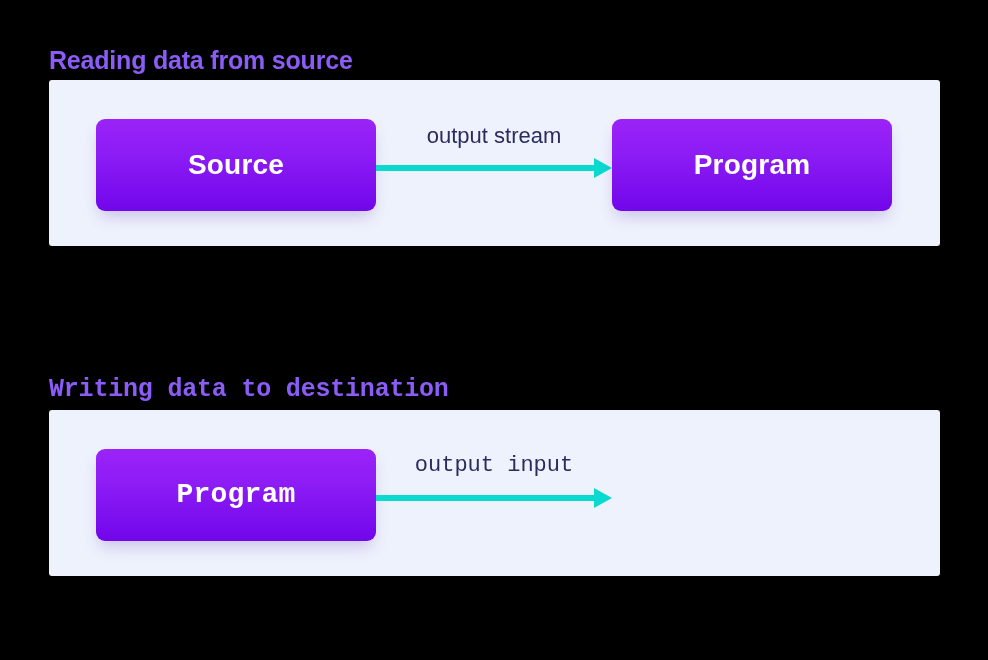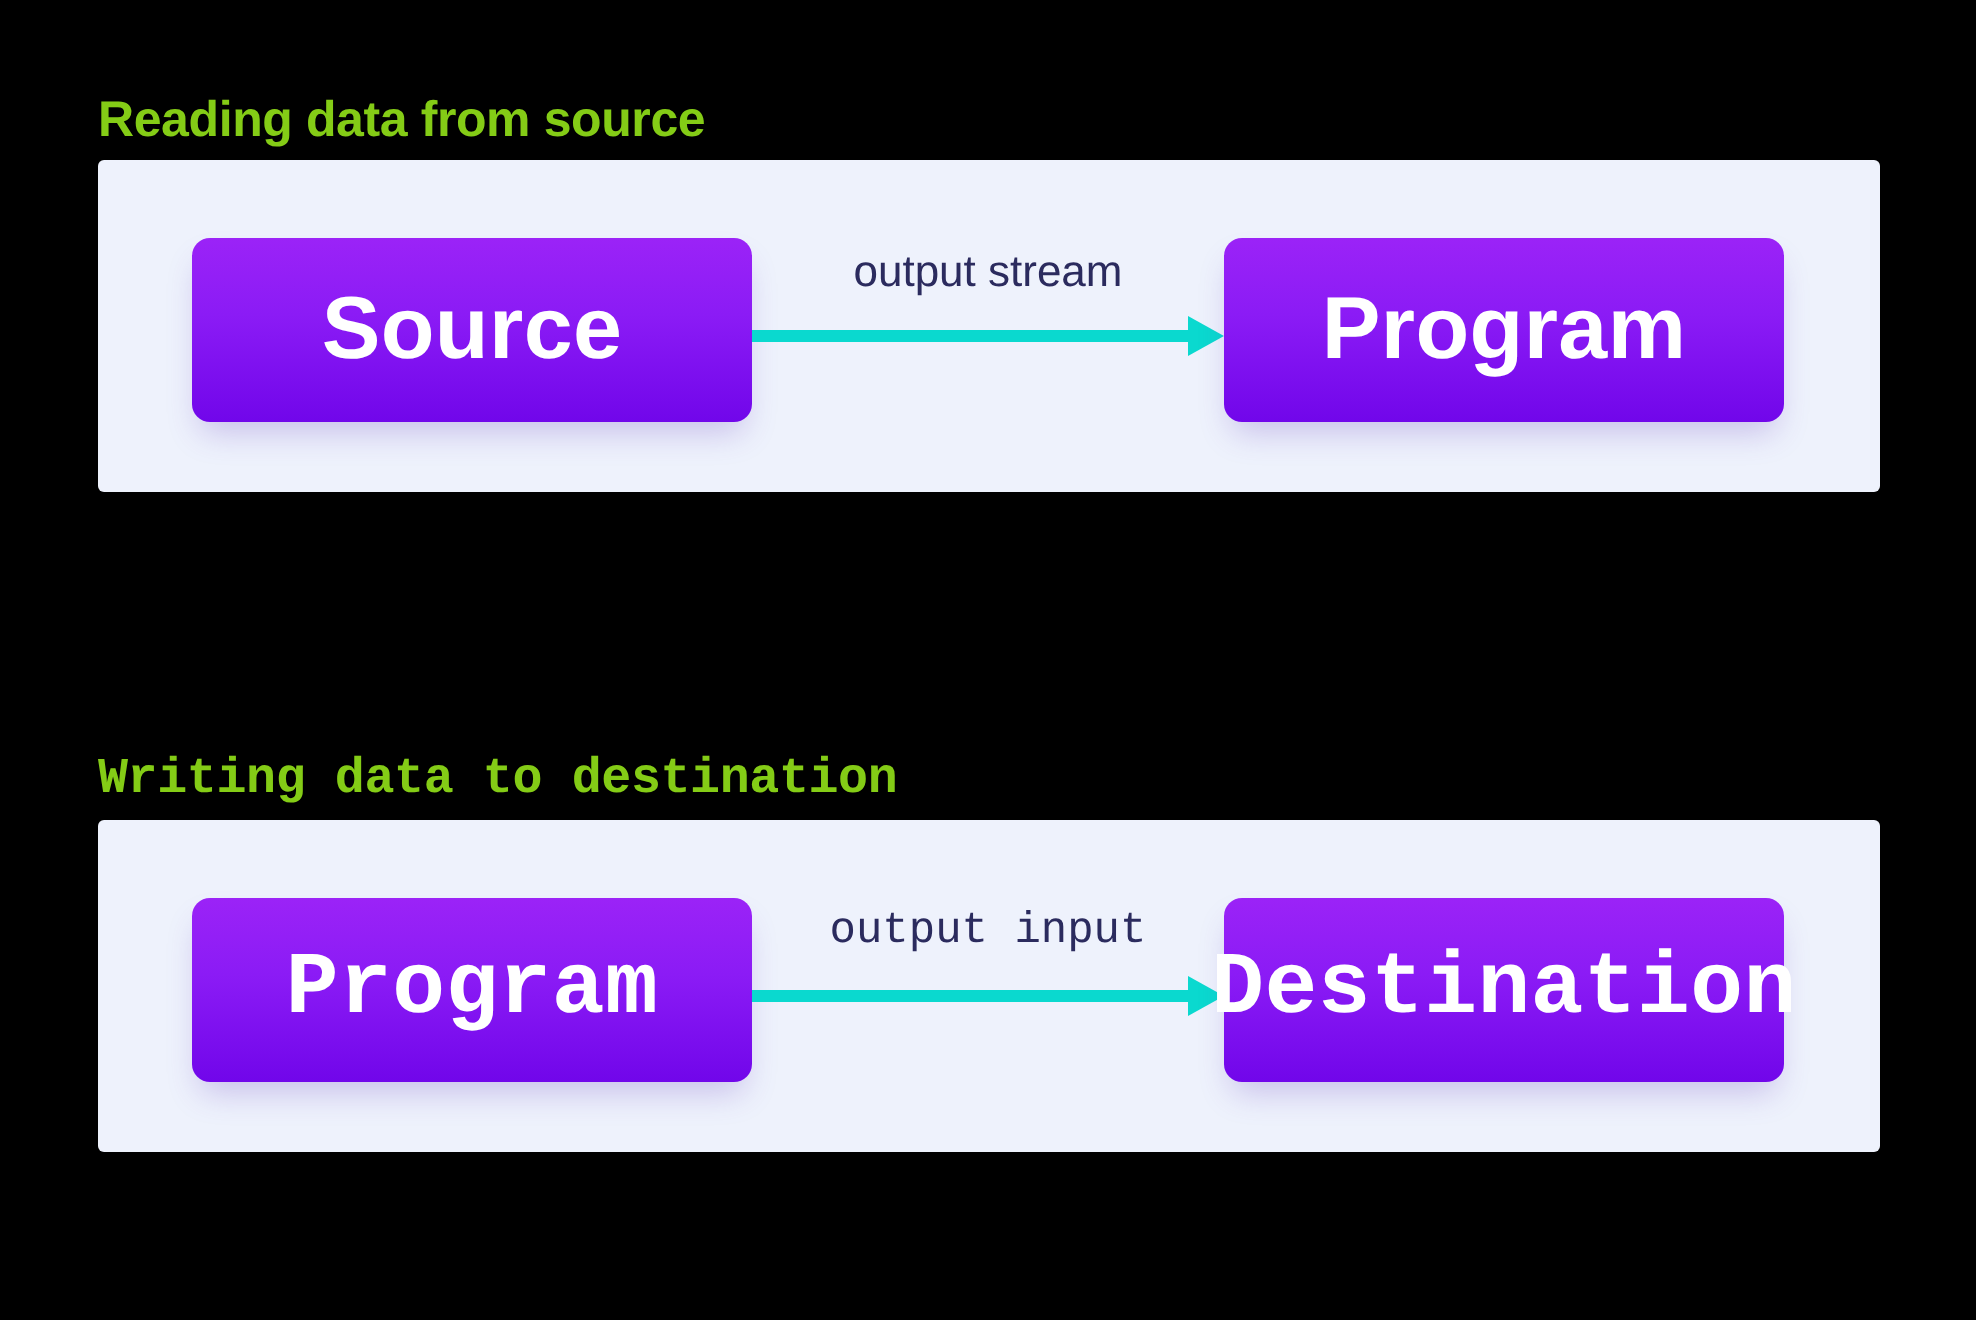--- a/index.html
+++ b/index.html
@@ -30,21 +30,21 @@
     width: 988px;
   }
   .section-reading { top: 40px; }
   .section-writing { top: 370px; font-family: Liberation Mono, monospace; }
 
   .section-title {
     margin: 0 0 0 49px;
     font-size: 25px;
     font-weight: bold;
     letter-spacing: -0.2px;
-    color: #84cc16;
+    color: #8b5cf6;
     line-height: 40px;
     height: 40px;
     white-space: nowrap;
   }
 
   .panel {
     position: relative;
     margin-left: 49px;
     width: 891px;
     height: 166px;
@@ -70,21 +70,21 @@
     box-shadow: 0 9px 16px -4px rgba(100, 60, 190, 0.28);
     display: flex;
     align-items: center;
     justify-content: center;
   }
   .node-left  { left: 47px; }
   .node-right { left: 563px; }
 
   .node-label {
     color: #ffffff;
-    font-size: 44px;
+    font-size: 28px;
     font-weight: bold;
     letter-spacing: 0.2px;
     line-height: 1;
     white-space: nowrap;
   }
 
   .connector {
     position: absolute;
     left: 327px;
     top: 39px;
@@ -172,21 +172,18 @@
         </div>
 
         <div class="connector">
           <div class="edge-label">output input</div>
           <div class="arrow">
             <div class="arrow-line"></div>
             <div class="arrow-head"></div>
           </div>
         </div>
 
-        <div class="node node-right">
-          <span class="node-label">Destination</span>
-        </div>
 
       </div>
     </div>
   </div>
 
 </div>
 
 </body></html>

